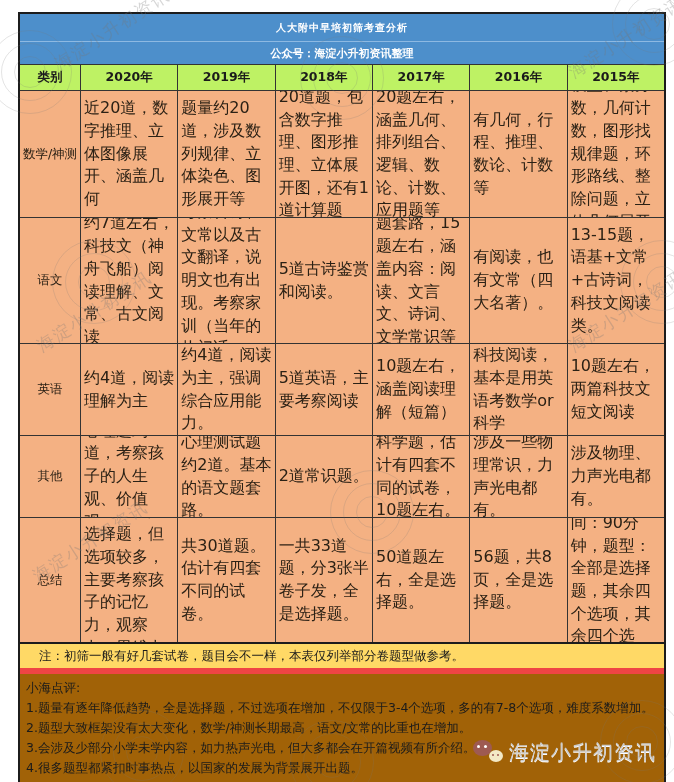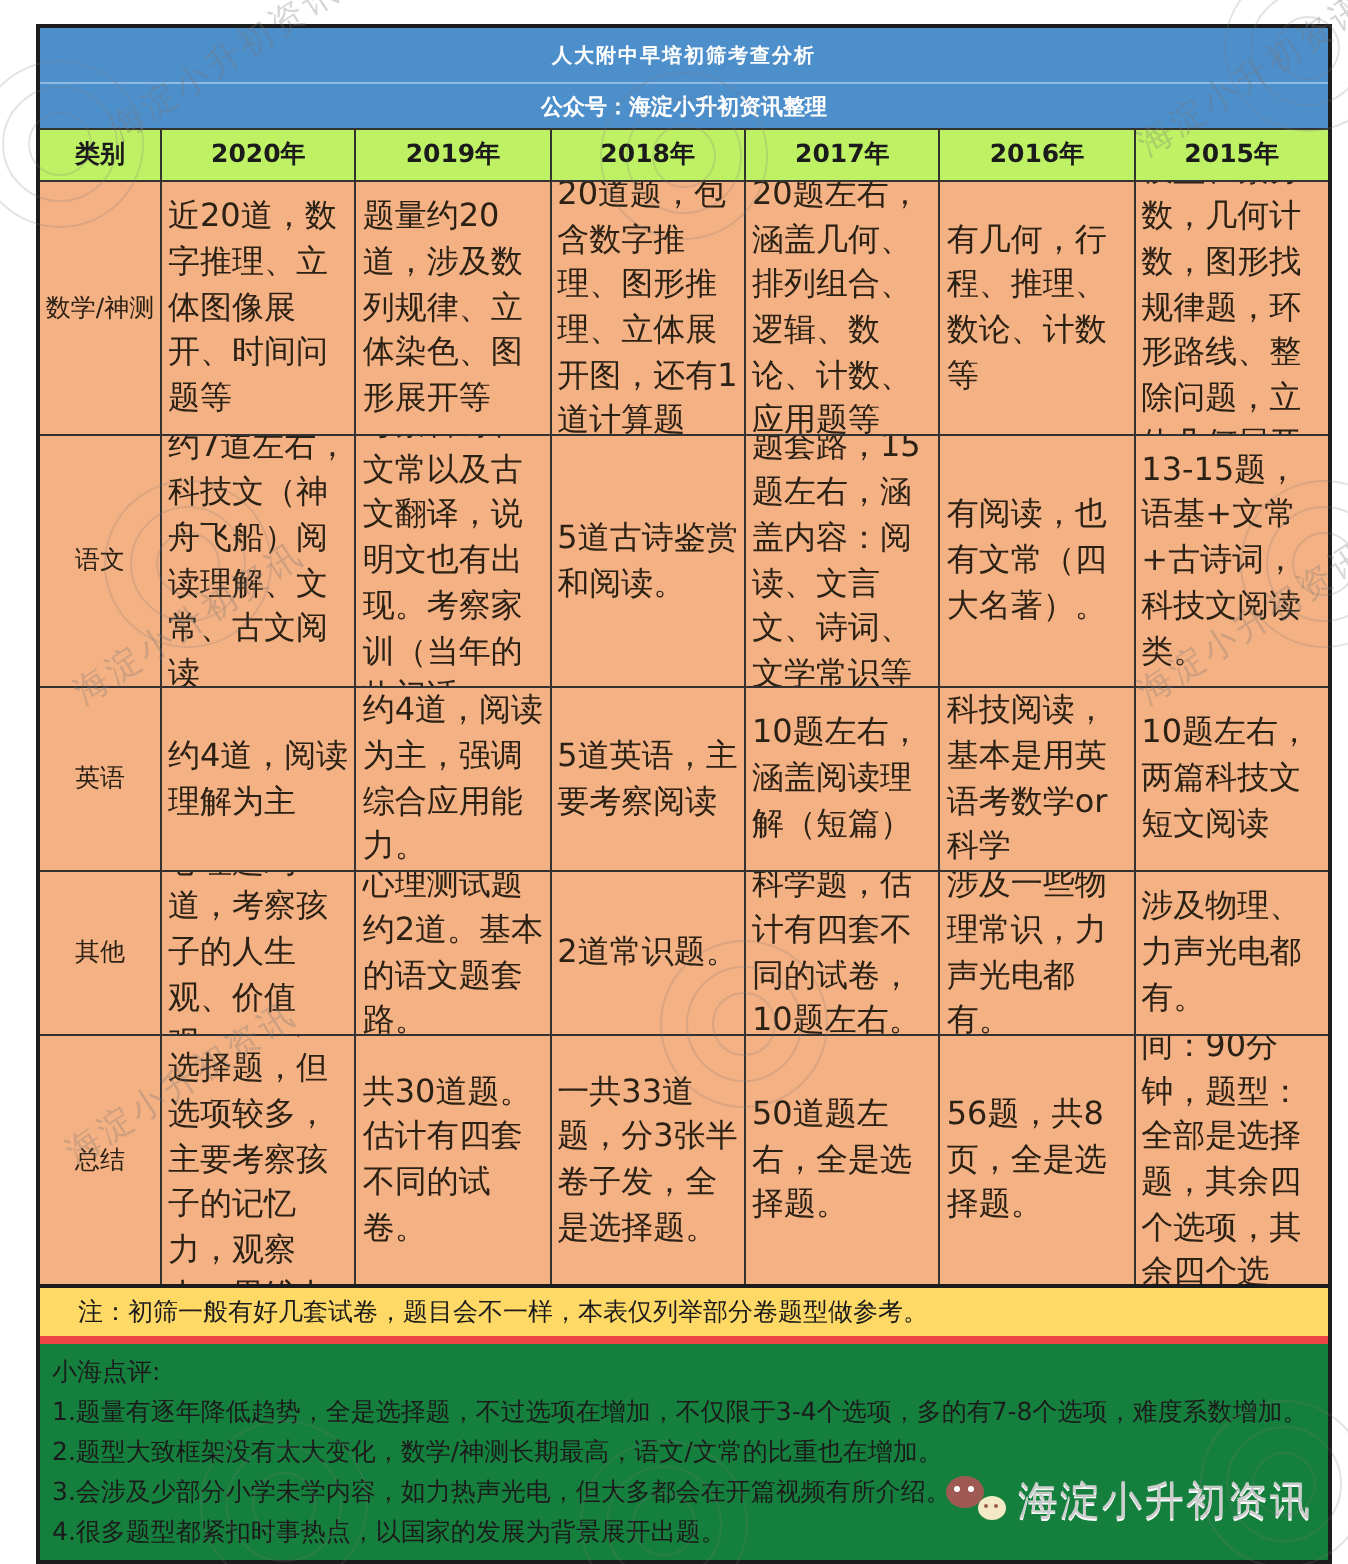--- a/index.html
+++ b/index.html
@@ -27,21 +27,21 @@
     gap:1px;background:#333;border-top:1px solid #333;}
   .hcell{background:#bef264;color:#1b1b1b;font-weight:bold;font-size:12.5px;
     display:flex;align-items:center;justify-content:center;}
   .cell{background:#f4b183;color:#2b2115;font-size:16px;line-height:1.42;
     display:flex;align-items:center;padding:2px 3px;overflow:hidden;}
   .label-cell{background:#f4b183;color:#2b2115;font-size:12.5px;
     display:flex;align-items:center;justify-content:center;overflow:hidden;}
 
   .note-row{border-top:2px solid #1c1c1c;background:#ffd966;color:#1b1b1b;font-size:12.5px;
     height:24px;display:flex;align-items:center;padding-left:19px;}
-  .comments{border-top:4px solid #ef4444;background:#15803d;color:#1b1b1b;font-size:12.5px;
+  .comments{border-top:6px solid #ef4444;background:#a16207;color:#1b1b1b;font-size:12.5px;
     line-height:1.6;padding:4px 6px 6px 6px;height:98px;position:relative;}
   .comments .line{white-space:nowrap;overflow:hidden;}
 
   
   .brand{position:absolute;right:8px;bottom:14px;display:flex;align-items:center;gap:6px;}
   .brand-name{font-size:20px;color:#cccccc;letter-spacing:1px;text-shadow:0 1px 0 #ffffff;}
   .wechat-icon{position:relative;width:30px;height:24px;display:inline-block;}
   .wechat-icon .b1{position:absolute;left:0;top:0;width:19px;height:16px;background:#9e5a52;border-radius:50%;}
   .wechat-icon .b1:before{content:"";position:absolute;left:4px;top:5px;width:3px;height:3px;background:#fff;border-radius:50%;
     box-shadow:7px 0 0 #fff;}
@@ -115,21 +115,21 @@
 
       <div class="hcell">类别</div>
       <div class="hcell">2020年</div>
       <div class="hcell">2019年</div>
       <div class="hcell">2018年</div>
       <div class="hcell">2017年</div>
       <div class="hcell">2016年</div>
       <div class="hcell">2015年</div>
 
       <div class="label-cell">数学/神测</div>
-      <div class="cell">近20道，数字推理、立体图像展开、时间问题等</div>
+      <div class="cell">近20道，数字推理、立体图像展开、涵盖几何</div>
       <div class="cell">题量约20道，涉及数列规律、立体染色、图形展开等</div>
       <div class="cell">20道题，包含数字推理、图形推理、立体展开图，还有1道计算题</div>
       <div class="cell">20题左右，涵盖几何、排列组合、逻辑、数论、计数、应用题等</div>
       <div class="cell">有几何，行程、推理、数论、计数等</div>
       <div class="cell">20题往上，数独，鸟头模型、繁分数，几何计数，图形找规律题，环形路线、整除问题，立体几何展开图，逻辑推理</div>
 
       <div class="label-cell">语文</div>
       <div class="cell">约7道左右，科技文（神舟飞船）阅读理解、文常、古文阅读</div>
       <div class="cell">题量约5道，考察古诗、文常以及古文翻译，说明文也有出现。考察家训（当年的热门话题）。</div>
       <div class="cell">5道古诗鉴赏和阅读。</div>

